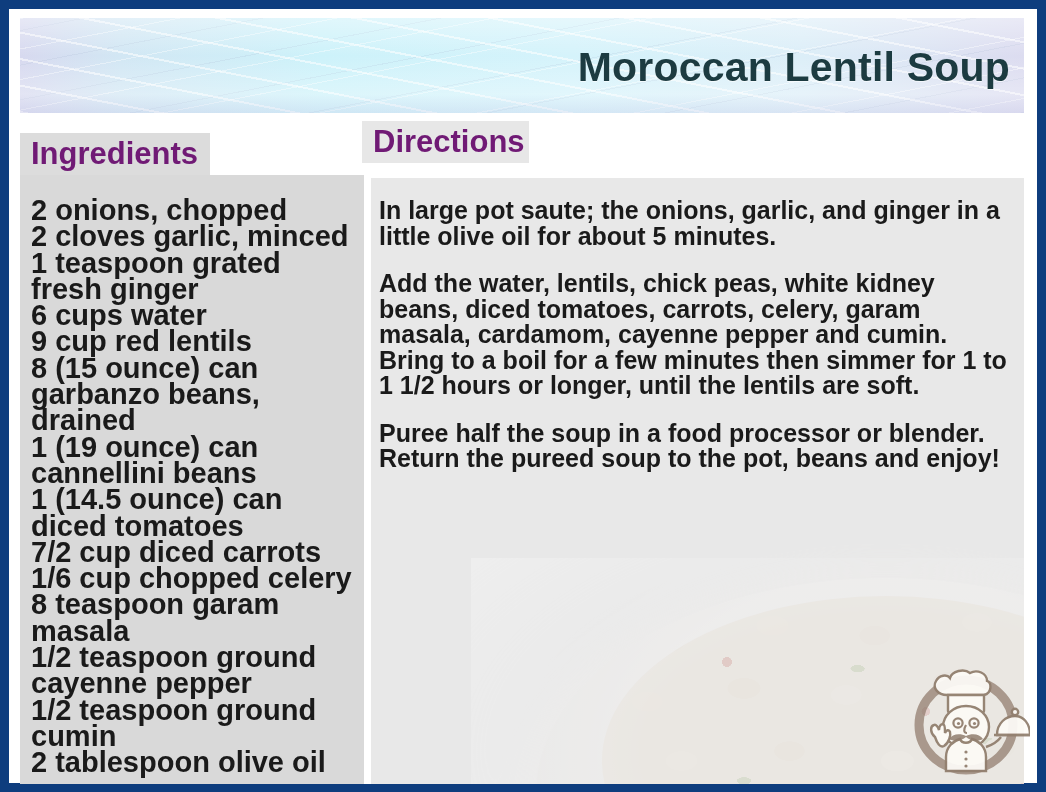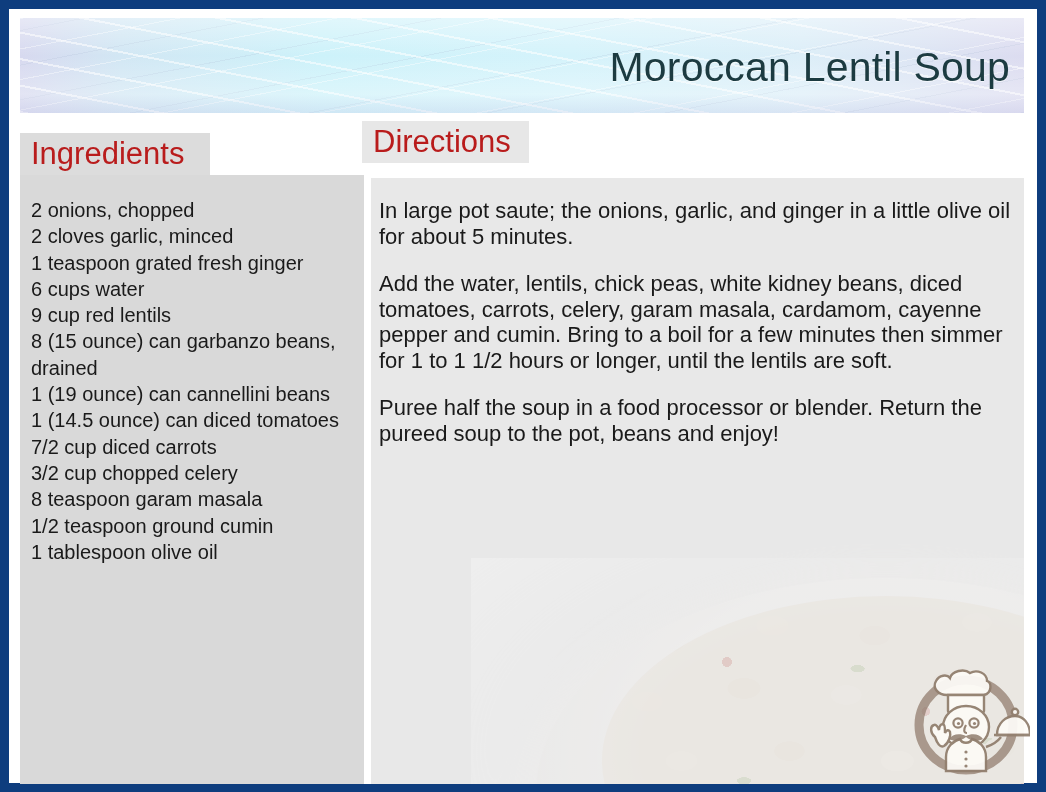--- a/index.html
+++ b/index.html
@@ -7,20 +7,21 @@
     width:1046px;height:792px;
     background:#0e3d7e;
     font-family:"Liberation Sans", sans-serif;
     overflow:hidden;
   }
 
   
   #frame{
     position:absolute;left:0;top:0;width:1046px;height:792px;
     background:#0e3d7e;
+    font-weight:bold;
   }
   #card{
     position:absolute;
     left:9px;top:9px;
     width:1028px;height:774px;
     background:#ffffff;
   }
 
   
   #banner{
@@ -49,21 +50,21 @@
     white-space:nowrap;
     text-shadow:0 1px 0 rgba(255,255,255,.6);
   }
 
   
   .tab{
     position:absolute;
     height:42px;
     line-height:42px;
     font-size:31px;
-    color:#b91c1c;
+    color:#701a75;
     padding-left:11px;
     box-sizing:border-box;
     white-space:nowrap;
   }
   #tab-ingredients{
     left:11px;top:124px;width:190px;
     background:#dcdcdc;
   }
   #tab-directions{
     left:353px;top:112px;width:167px;
@@ -155,32 +156,32 @@
     width:7px;height:609px;
     background:#ffffff;
   }
 
   
   #ingredients-list{
     position:absolute;left:11px;top:188px;
     width:336px;
     padding:0 0 0 11px;
     box-sizing:border-box;
-    font-size:20px;
+    font-size:29px;
     line-height:26.3px;
     color:#1a1a1a;
   }
   #ingredients-list .ing{white-space:normal;}
 
   #directions-body{
     position:absolute;left:362px;top:189px;
     width:653px;
     padding:0 6px 0 8px;
     box-sizing:border-box;
-    font-size:22px;
+    font-size:25px;
     line-height:25.5px;
     color:#1a1a1a;
   }
   #directions-body p{margin:0 0 22px 0;}
 
   
   #chef-logo{
     position:absolute;left:893px;top:642px;
     width:128px;height:128px;
     opacity:.92;
@@ -216,24 +217,25 @@
     <div id="ingredients-list">
       <div class="ing">2 onions, chopped</div>
       <div class="ing">2 cloves garlic, minced</div>
       <div class="ing">1 teaspoon grated fresh ginger</div>
       <div class="ing">6 cups water</div>
       <div class="ing">9 cup red lentils</div>
       <div class="ing">8 (15 ounce) can garbanzo beans, drained</div>
       <div class="ing">1 (19 ounce) can cannellini beans</div>
       <div class="ing">1 (14.5 ounce) can diced tomatoes</div>
       <div class="ing">7/2 cup diced carrots</div>
-      <div class="ing">3/2 cup chopped celery</div>
+      <div class="ing">1/6 cup chopped celery</div>
       <div class="ing">8 teaspoon garam masala</div>
+      <div class="ing">1/2 teaspoon ground cayenne pepper</div>
       <div class="ing">1/2 teaspoon ground cumin</div>
-      <div class="ing">1 tablespoon olive oil</div>
+      <div class="ing">2 tablespoon olive oil</div>
     </div>
 
     <div id="directions-body">
       <p>In large pot saute; the onions, garlic, and ginger in a little olive oil for about 5 minutes.</p>
       <p>Add the water, lentils, chick peas, white kidney beans, diced tomatoes, carrots, celery, garam masala, cardamom, cayenne pepper and cumin. Bring to a boil for a few minutes then simmer for 1 to 1 1/2 hours or longer, until the lentils are soft.</p>
       <p>Puree half the soup in a food processor or blender. Return the pureed soup to the pot, beans and enjoy!</p>
     </div>
 
     <div id="chef-logo">
       <svg viewBox="0 0 128 128" width="128" height="128" aria-hidden="true">

